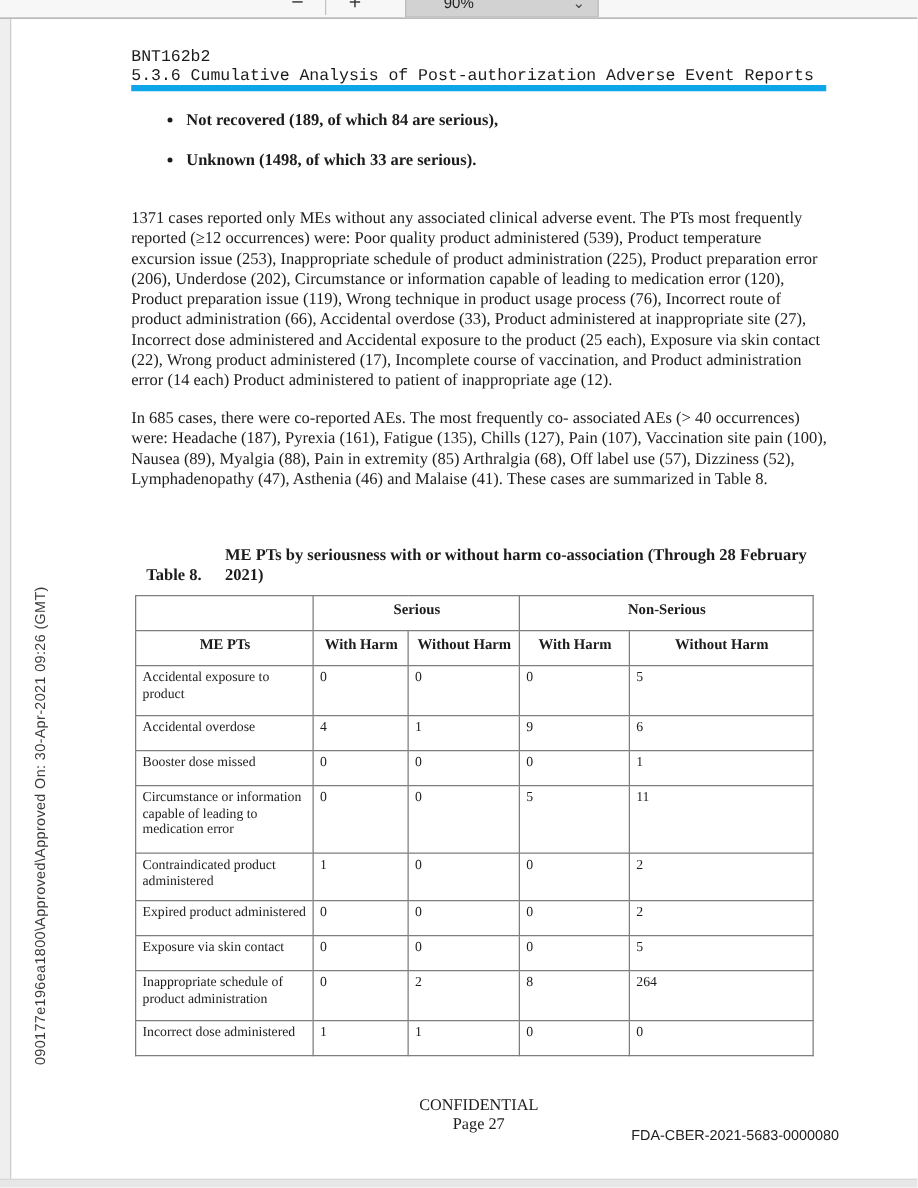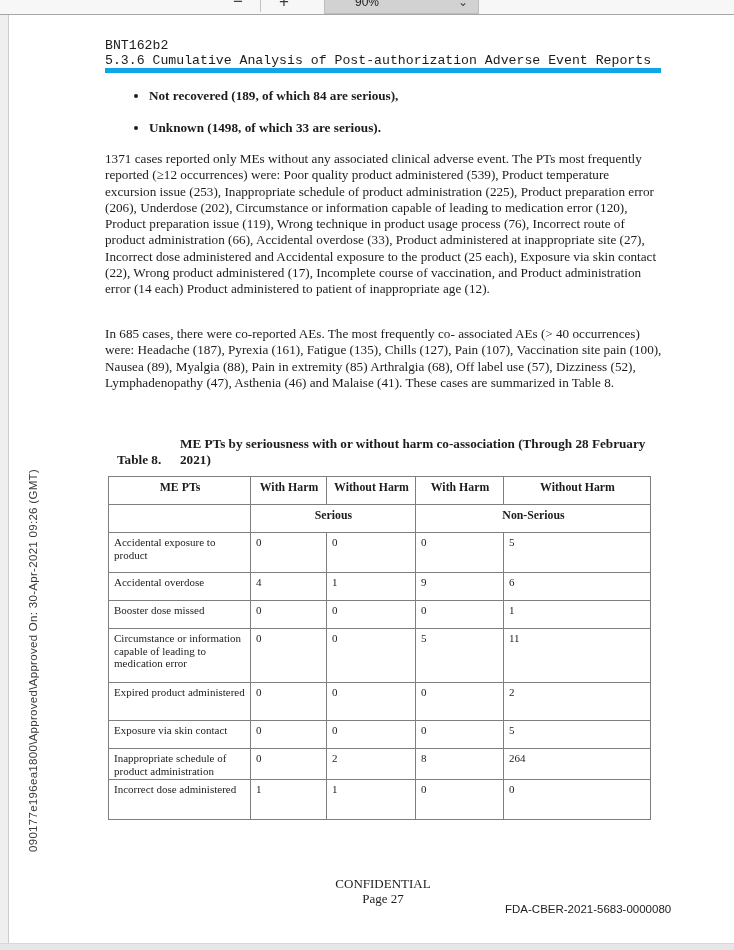--- a/index.html
+++ b/index.html
@@ -50,21 +50,21 @@
   .doc-header{
     position:absolute;left:105px;top:38px;width:556px;
     font-size:13.2px;line-height:15px;border-bottom:5px solid #0ea5e9;padding-bottom:0;font-family:Liberation Mono, monospace;
   }
   .bullets{
     position:absolute;left:123px;top:88px;width:520px;margin:0;padding:0 0 0 26px;
     font-size:13.2px;line-height:15px;
   }
   .bullets li{margin:0 0 17px 0;font-weight:bold;}
   .para{position:absolute;left:105px;width:557px;font-size:13.2px;line-height:16.3px;text-align:left;}
-  .para1{top:151px;}
+  .para1{top:166px;}
   .para2{top:326px;}
   .tbl-caption{
     position:absolute;left:117px;top:436px;width:545px;
     display:flex;font-weight:bold;font-size:13.2px;line-height:15.5px;align-items:flex-end;
   }
   .tbl-caption .cap-label{flex:0 0 63px;}
   .tbl-caption .cap-text{flex:0 0 470px;}
   
   table.me-table{
     position:absolute;left:108px;top:476px;
@@ -135,31 +135,31 @@
 <table class="me-table">
   <colgroup>
     <col style="width:142px">
       <col style="width:76px">
       <col style="width:89px">
       <col style="width:88px">
       <col style="width:147px">
   </colgroup>
   <thead>
     <tr>
+      <th></th>
+      <th colspan="2">Serious</th>
+      <th colspan="2">Non-Serious</th>
+    </tr>
+    <tr>
       <th>ME PTs</th>
       <th>With Harm</th>
       <th>Without Harm</th>
       <th>With Harm</th>
       <th>Without Harm</th>
     </tr>
-    <tr>
-      <th></th>
-      <th colspan="2">Serious</th>
-      <th colspan="2">Non-Serious</th>
-    </tr>
   </thead>
   <tbody>
     <tr>
       <td>Accidental exposure to product</td>
       <td>0</td>
       <td>0</td>
       <td>0</td>
       <td>5</td>
     </tr>
     <tr>
@@ -175,20 +175,27 @@
       <td>0</td>
       <td>0</td>
       <td>1</td>
     </tr>
     <tr>
       <td>Circumstance or information capable of leading to medication error</td>
       <td>0</td>
       <td>0</td>
       <td>5</td>
       <td>11</td>
+    </tr>
+    <tr>
+      <td>Contraindicated product administered</td>
+      <td>1</td>
+      <td>0</td>
+      <td>0</td>
+      <td>2</td>
     </tr>
     <tr>
       <td>Expired product administered</td>
       <td>0</td>
       <td>0</td>
       <td>0</td>
       <td>2</td>
     </tr>
     <tr>
       <td>Exposure via skin contact</td>

